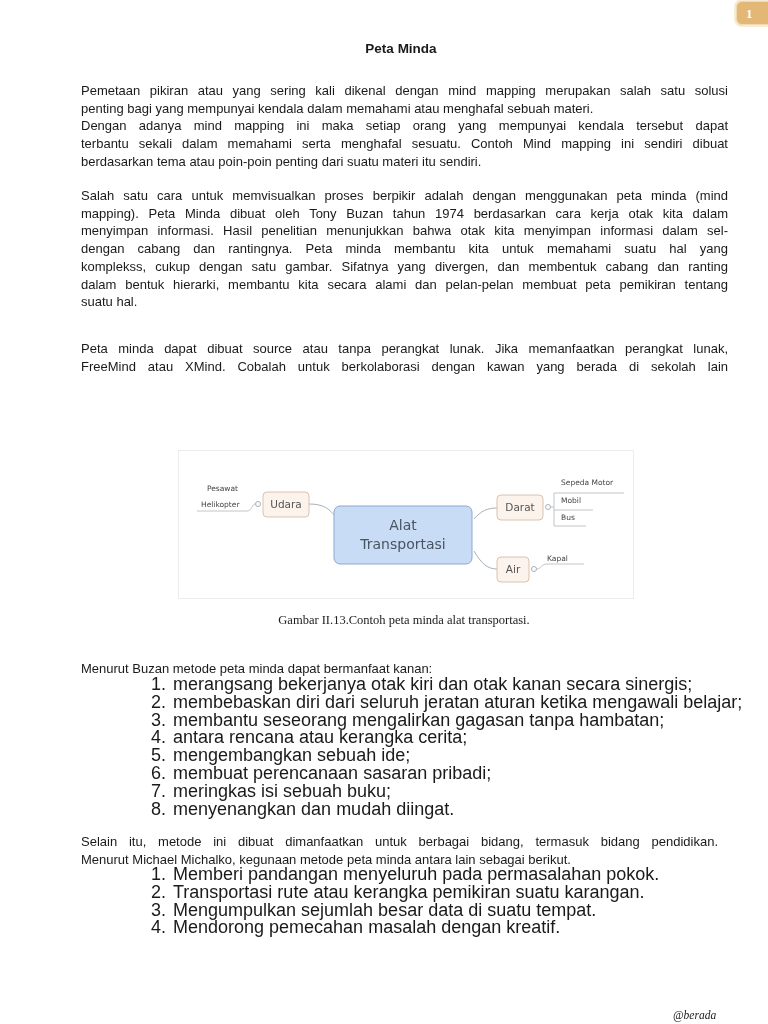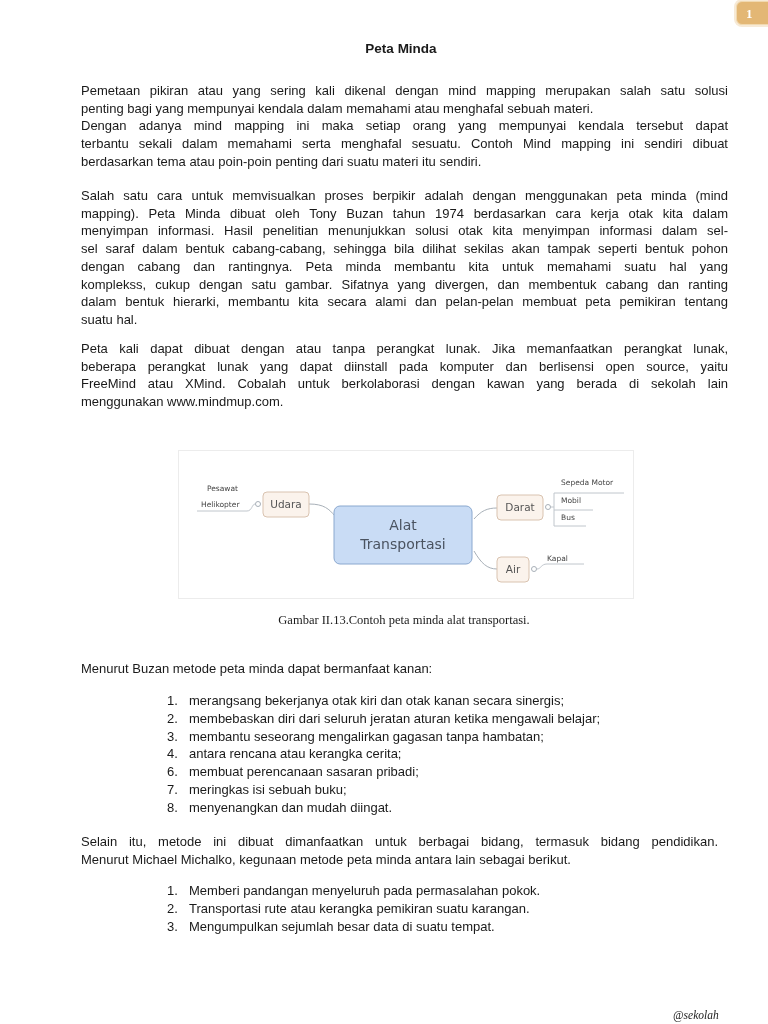--- a/index.html
+++ b/index.html
@@ -26,21 +26,21 @@
   .para .ln.last { text-align-last: left; }
   .figure {
     position: absolute; left: 178px; top: 450px; width: 456px; height: 149px;
     border: 1px solid #ececec; box-sizing: border-box; background: #fff;
   }
   .figure svg { position: absolute; left: 0; top: 0; }
   .caption {
     position: absolute; top: 613px; left: 0; width: 808px; text-align: center;
     font-family: "Liberation Serif", serif; font-size: 12.5px;
   }
-  .list { position: absolute; margin: 16px; padding: 0; list-style: none; font-size: 13px; }
+  .list { position: absolute; margin: 0; padding: 0; list-style: none; font-size: 18px; }
   .list li { height: 17.8px; line-height: 17.8px; white-space: nowrap; }
   .list .num { display: inline-block; width: 22px; }
   .footer-left {
     position: absolute; left: 81px; top: 1009px; font-family: "Liberation Serif", serif; font-size: 11.5px; margin-top: 24px;
   }
   .footer-right {
     position: absolute; left: 673px; top: 1009px; font-family: "Liberation Serif", serif; font-size: 11.5px; font-style: italic;
   }
 </style>
 </head>
@@ -54,33 +54,30 @@
   <span class="ln">Pemetaan pikiran atau yang sering kali dikenal dengan mind mapping merupakan salah satu solusi</span>
   <span class="ln last">penting bagi yang mempunyai kendala dalam memahami atau menghafal sebuah materi.</span>
   <span class="ln">Dengan adanya mind mapping ini maka setiap orang yang mempunyai kendala tersebut dapat</span>
   <span class="ln">terbantu sekali dalam memahami serta menghafal sesuatu. Contoh Mind mapping ini sendiri dibuat</span>
   <span class="ln last">berdasarkan tema atau poin-poin penting dari suatu materi itu sendiri.</span>
 </div>
 
 <div class="para" style="top:187px">
   <span class="ln">Salah satu cara untuk memvisualkan proses berpikir adalah dengan menggunakan peta minda (mind</span>
   <span class="ln">mapping). Peta Minda dibuat oleh Tony Buzan tahun 1974 berdasarkan cara kerja otak kita dalam</span>
-  <span class="ln">menyimpan informasi. Hasil penelitian menunjukkan solusi otak kita menyimpan informasi dalam sel-</span>
-  <span class="ln">sel saraf dalam bentuk cabang-cabang, sehingga bila dilihat sekilas akan tampak seperti bentuk pohon</span>
+  <span class="ln">menyimpan informasi. Hasil penelitian menunjukkan bahwa otak kita menyimpan informasi dalam sel-</span>
   <span class="ln">dengan cabang dan rantingnya. Peta minda membantu kita untuk memahami suatu hal yang</span>
   <span class="ln">komplekss, cukup dengan satu gambar. Sifatnya yang divergen, dan membentuk cabang dan ranting</span>
   <span class="ln">dalam bentuk hierarki, membantu kita secara alami dan pelan-pelan membuat peta pemikiran tentang</span>
   <span class="ln last">suatu hal.</span>
 </div>
 
 <div class="para" style="top:340px">
-  <span class="ln">Peta kali dapat dibuat dengan atau tanpa perangkat lunak. Jika memanfaatkan perangkat lunak,</span>
-  <span class="ln">beberapa perangkat lunak yang dapat diinstall pada komputer dan berlisensi open source, yaitu</span>
+  <span class="ln">Peta minda dapat dibuat source atau tanpa perangkat lunak. Jika memanfaatkan perangkat lunak,</span>
   <span class="ln">FreeMind atau XMind. Cobalah untuk berkolaborasi dengan kawan yang berada di sekolah lain</span>
-  <span class="ln last">menggunakan www.mindmup.com.</span>
 </div>
 
 <div class="figure">
   <svg width="456" height="149" viewBox="0 0 456 149" xmlns="http://www.w3.org/2000/svg" font-family="DejaVu Sans, sans-serif">
 
     <g fill="none" stroke="#a8b0b8" stroke-width="1">
       <path d="M130 53 C 145 53, 150 58, 156 65"></path>
       <path d="M295 68 C 302 60, 308 57, 318 57"></path>
       <path d="M295 100 C 302 112, 308 118, 318 118"></path>
     </g>
@@ -121,30 +118,32 @@
 
 <div class="para" style="top:660px">
   <span class="ln last">Menurut Buzan metode peta minda dapat bermanfaat kanan:</span>
 </div>
 
 <ul class="list" style="left:151px; top:676px">
   <li><span class="num">1.</span><span>merangsang bekerjanya otak kiri dan otak kanan secara sinergis;</span></li>
   <li><span class="num">2.</span><span>membebaskan diri dari seluruh jeratan aturan ketika mengawali belajar;</span></li>
   <li><span class="num">3.</span><span>membantu seseorang mengalirkan gagasan tanpa hambatan;</span></li>
   <li><span class="num">4.</span><span>antara rencana atau kerangka cerita;</span></li>
+  <li><span class="num">5.</span><span>mengembangkan sebuah ide;</span></li>
   <li><span class="num">6.</span><span>membuat perencanaan sasaran pribadi;</span></li>
   <li><span class="num">7.</span><span>meringkas isi sebuah buku;</span></li>
   <li><span class="num">8.</span><span>menyenangkan dan mudah diingat.</span></li>
 </ul>
 
 <div class="para" style="top:833px; width:637px">
   <span class="ln">Selain itu, metode ini dibuat dimanfaatkan untuk berbagai bidang, termasuk bidang pendidikan.</span>
   <span class="ln last">Menurut Michael Michalko, kegunaan metode peta minda antara lain sebagai berikut.</span>
 </div>
 
 <ul class="list" style="left:151px; top:866px">
   <li><span class="num">1.</span><span>Memberi pandangan menyeluruh pada permasalahan pokok.</span></li>
   <li><span class="num">2.</span><span>Transportasi rute atau kerangka pemikiran suatu karangan.</span></li>
   <li><span class="num">3.</span><span>Mengumpulkan sejumlah besar data di suatu tempat.</span></li>
+  <li><span class="num">4.</span><span>Mendorong pemecahan masalah dengan kreatif.</span></li>
 </ul>
 
 <div class="footer-left">SIMKOMDIG, SMKN 1 Martapura</div>
-<div class="footer-right">@sekolah</div>
+<div class="footer-right">@berada</div>
 
 </body></html>

